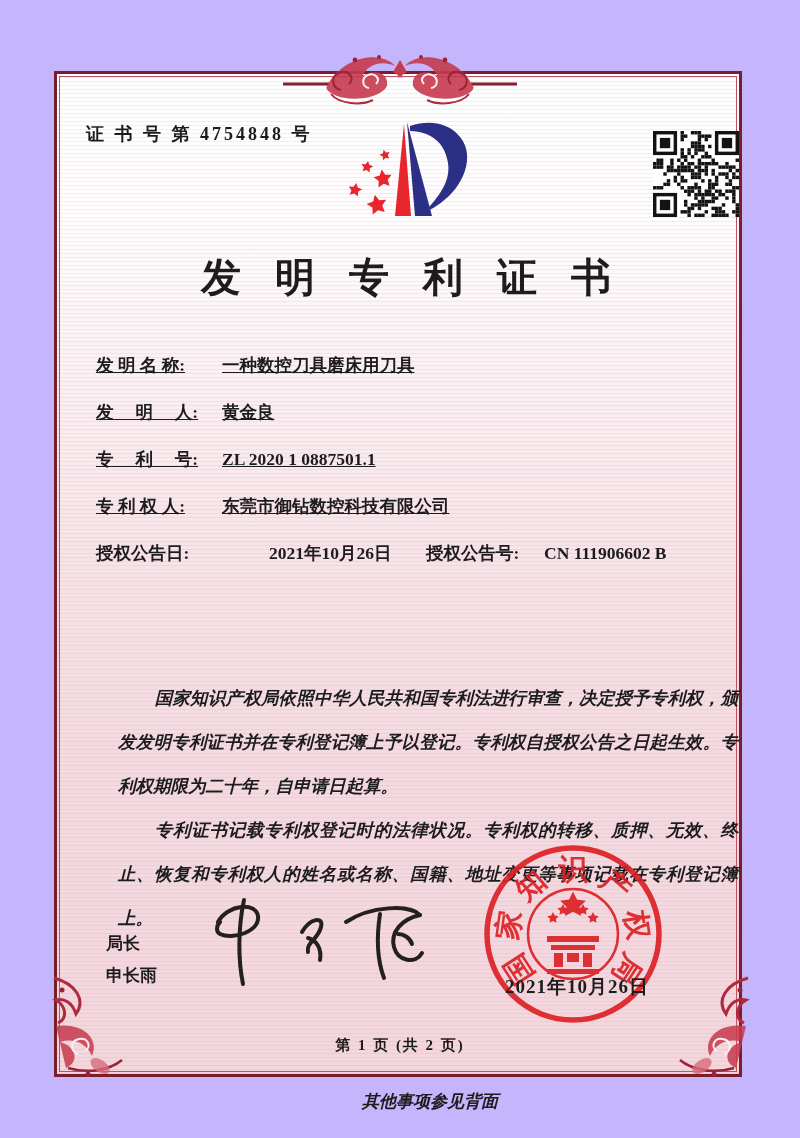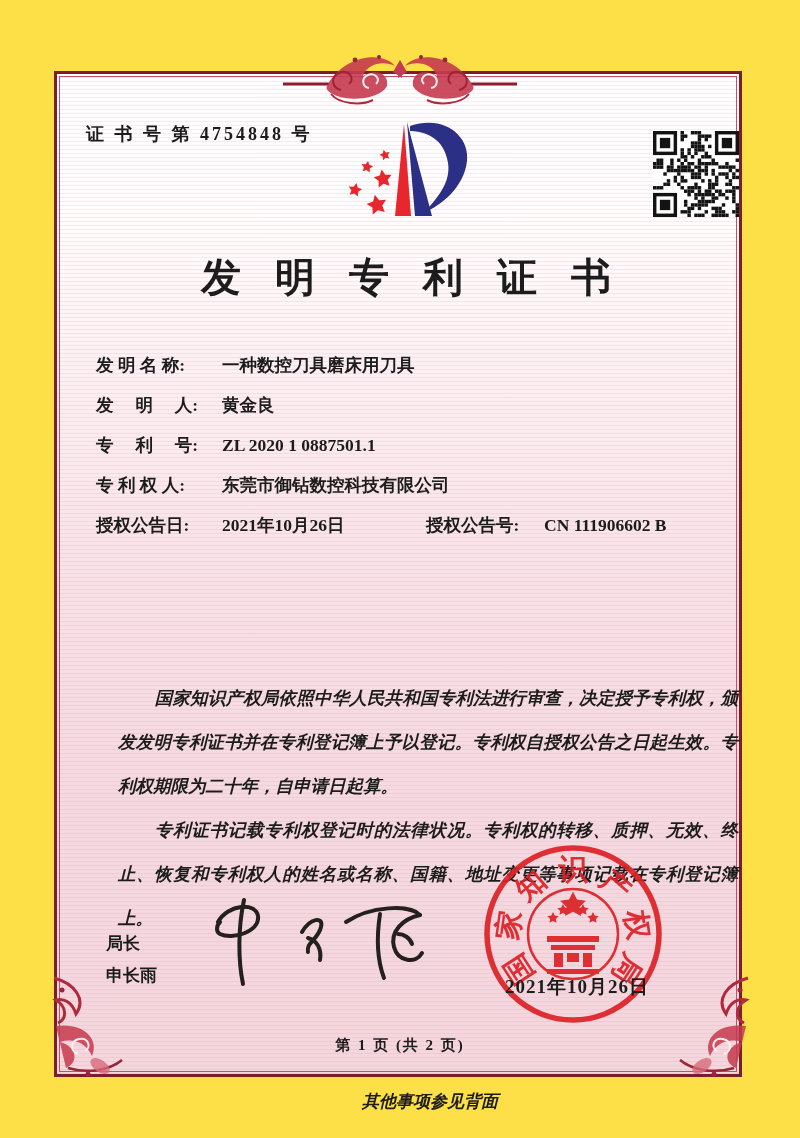--- a/index.html
+++ b/index.html
@@ -1,18 +1,18 @@
 <!DOCTYPE html>
 <html><head>
 <meta charset="utf-8">
 <style>
   html,body{margin:0;padding:0;background:#e9e9e9;}
   .page{
     position:relative; width:800px; height:1138px; margin:0 auto;
-    background:#fde047; overflow:hidden;
+    background:#c4b5fd; overflow:hidden;
     font-family:"Liberation Serif","DejaVu Serif",serif; color:#1c1c1c;
   }
   
   .paper-tint{
     position:absolute; left:56px; top:73px; width:685px; height:1002px;
     background:
       repeating-linear-gradient(180deg, rgba(219,155,172,.20) 0 1px, rgba(255,255,255,0) 1px 4px),
       linear-gradient(180deg,#ffffff 0%,#fffdfd 14%,#fbf0f3 30%,#f8e3e8 48%,#f5dae1 68%,#f4d6dd 100%);
   }
   .frame{
@@ -24,25 +24,25 @@
     position:absolute; left:86px; top:122px; font-size:18px; font-weight:700;
     letter-spacing:3px;
   }
   .logo{position:absolute; left:338px; top:102px; width:150px; height:134px;}
   .qr{position:absolute; left:653px; top:131px; width:86px; height:86px;}
   .title{
     position:absolute; left:0; top:250px; width:100%; margin:0; text-align:center;
     font-size:40px; font-weight:700; letter-spacing:12px; padding-left:24px; box-sizing:border-box;
   }
   .fields{position:absolute; left:96px; top:352px; width:616px; font-size:17.5px; font-weight:700;}
-  .field-row{display:flex; line-height:26px; margin-bottom:14px;}
+  .field-row{display:flex; line-height:26px; margin-bottom:21px;text-decoration:underline;}
   .field-label{flex:0 0 126px; white-space:pre;}
   .field-value{flex:1;}
   .grant-row{display:flex; line-height:26px;}
-  .grant-left{flex:0 0 330px; display:flex;}
+  .grant-left{flex:0 0 330px; display:flex;gap:47px;}
   .grant-right{flex:1; display:flex;}
   .grant-right .field-label{flex:0 0 118px;}
   .paragraphs{
     position:absolute; left:94px; top:676px; width:620px;
     font-size:17.5px; line-height:44px; font-weight:600; font-style:italic;margin-left:24px;
   }
   .paragraphs p{margin:0; text-indent:2.1em; text-align:justify;}
   .signoff{position:absolute; left:106px; top:928px; font-size:17px; font-weight:700;
     font-family:"Liberation Sans","DejaVu Sans",sans-serif; line-height:32px;}
   .signature{position:absolute; left:200px; top:880px; width:240px; height:125px;}

